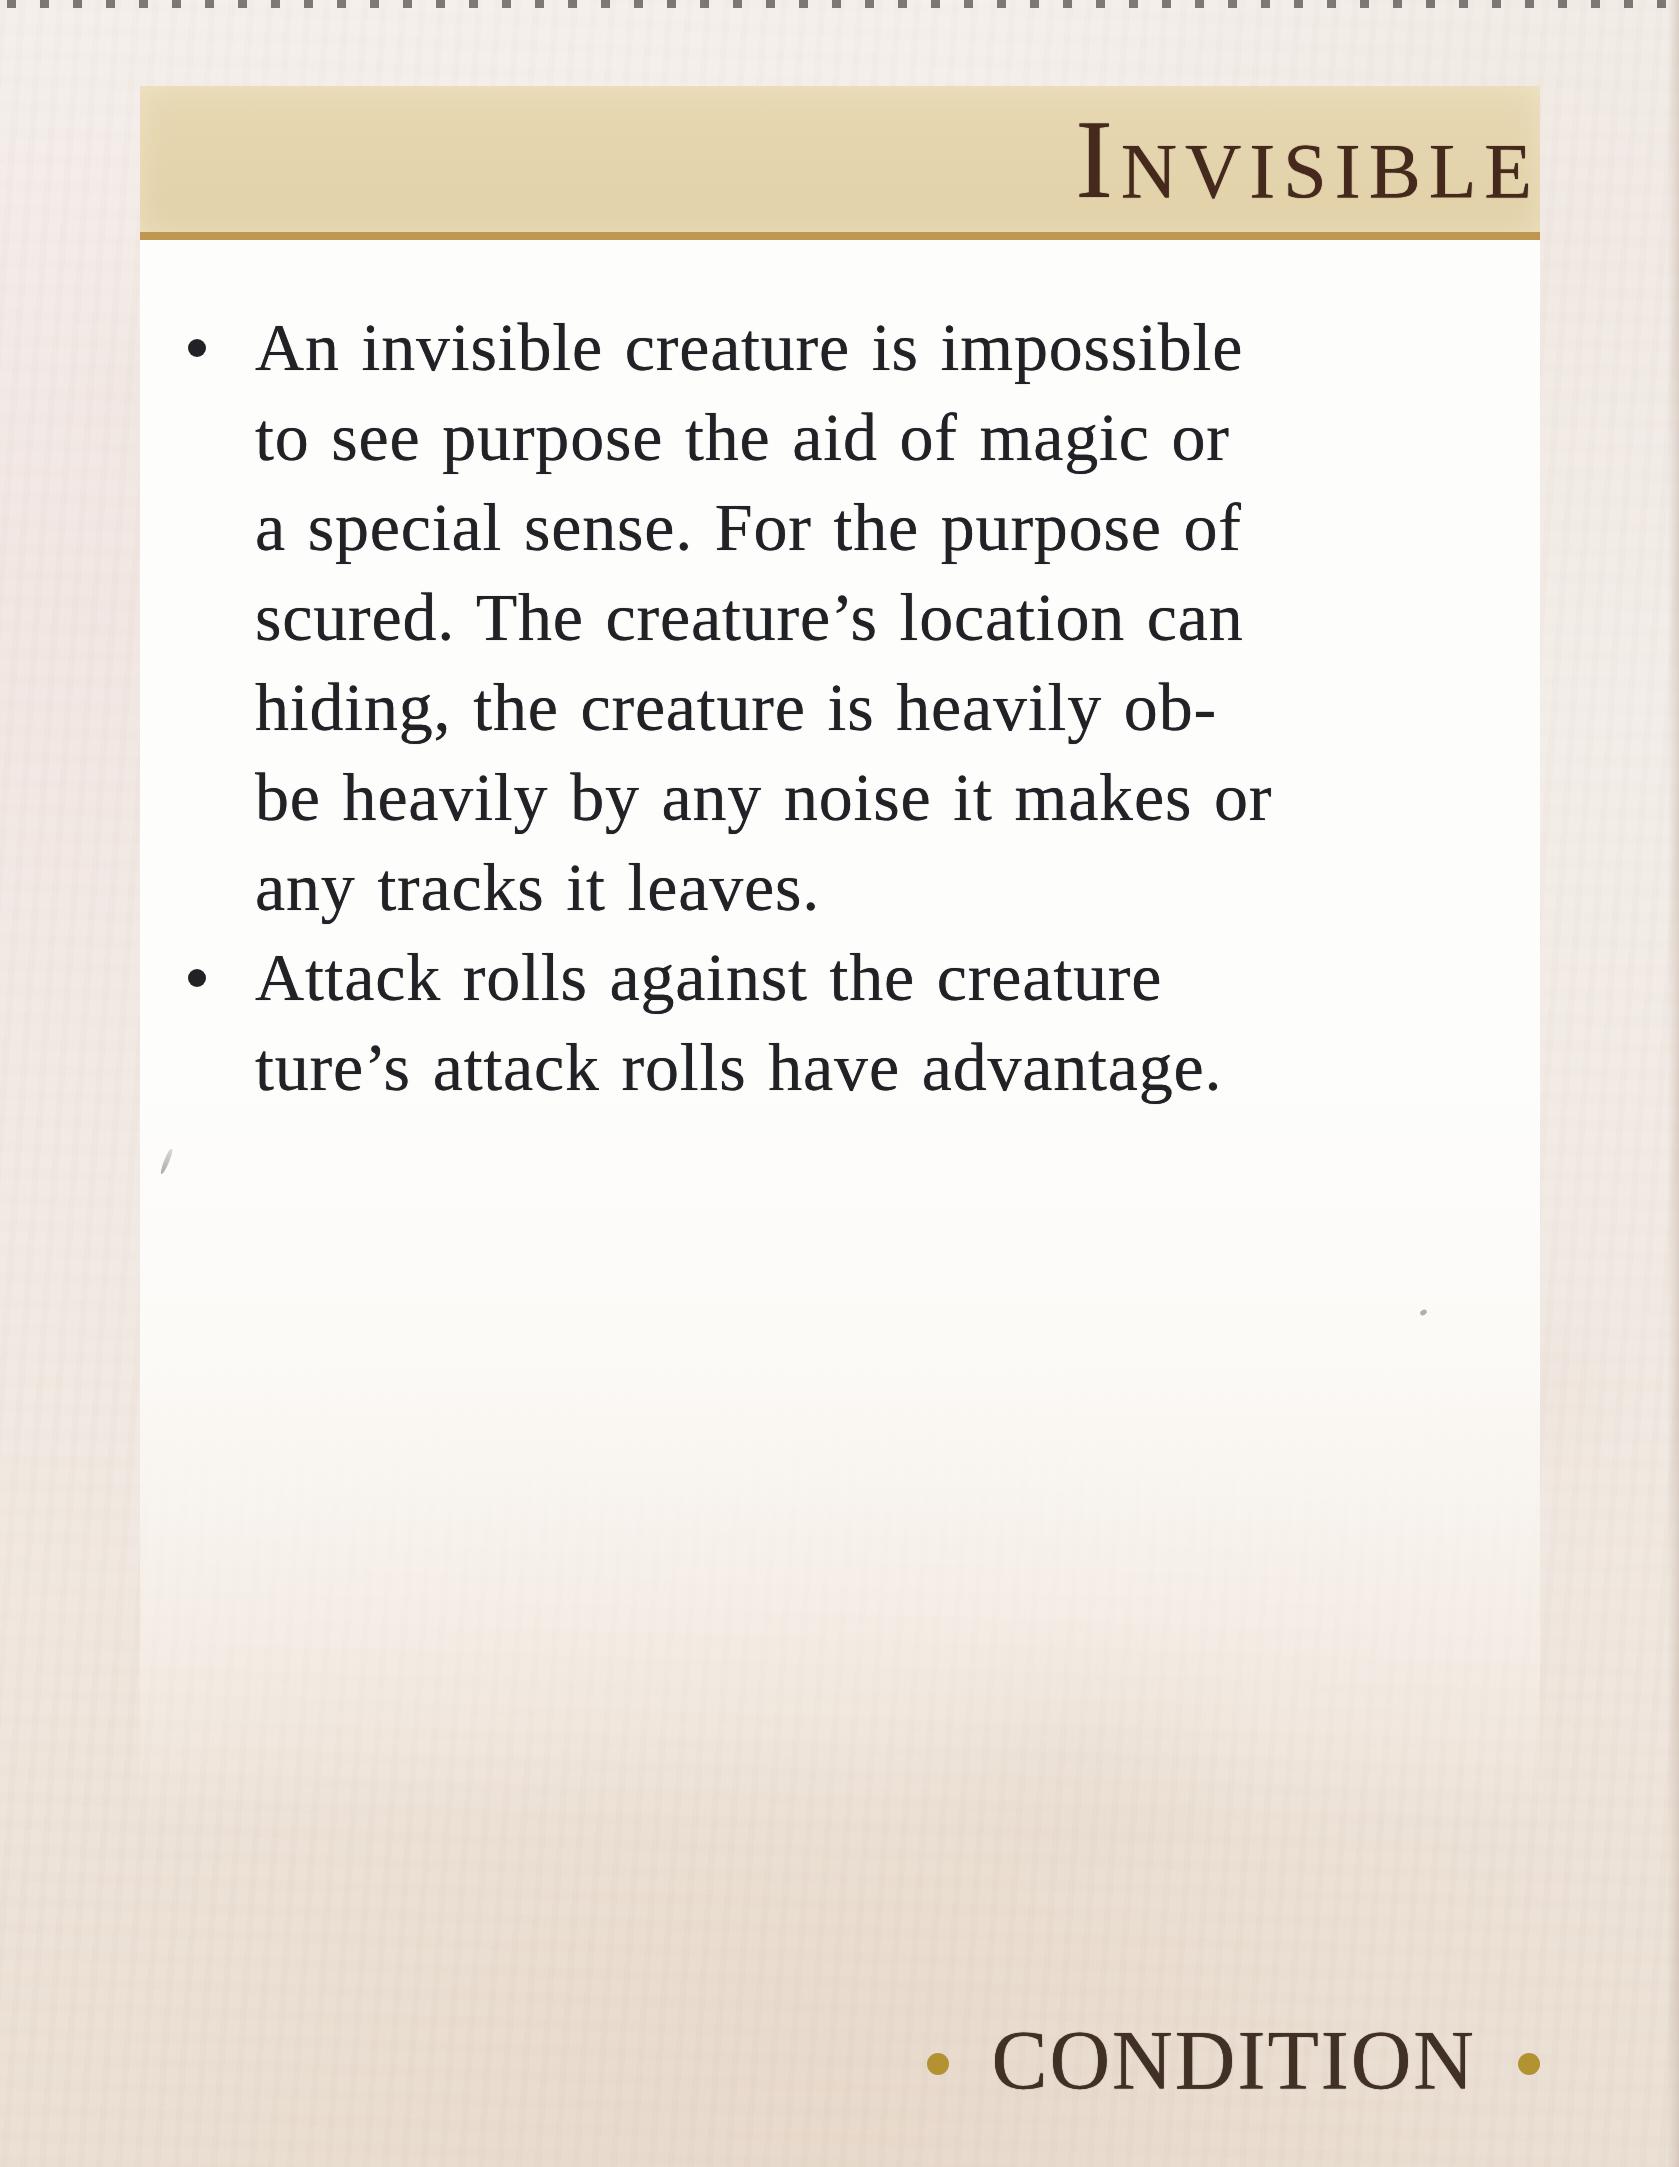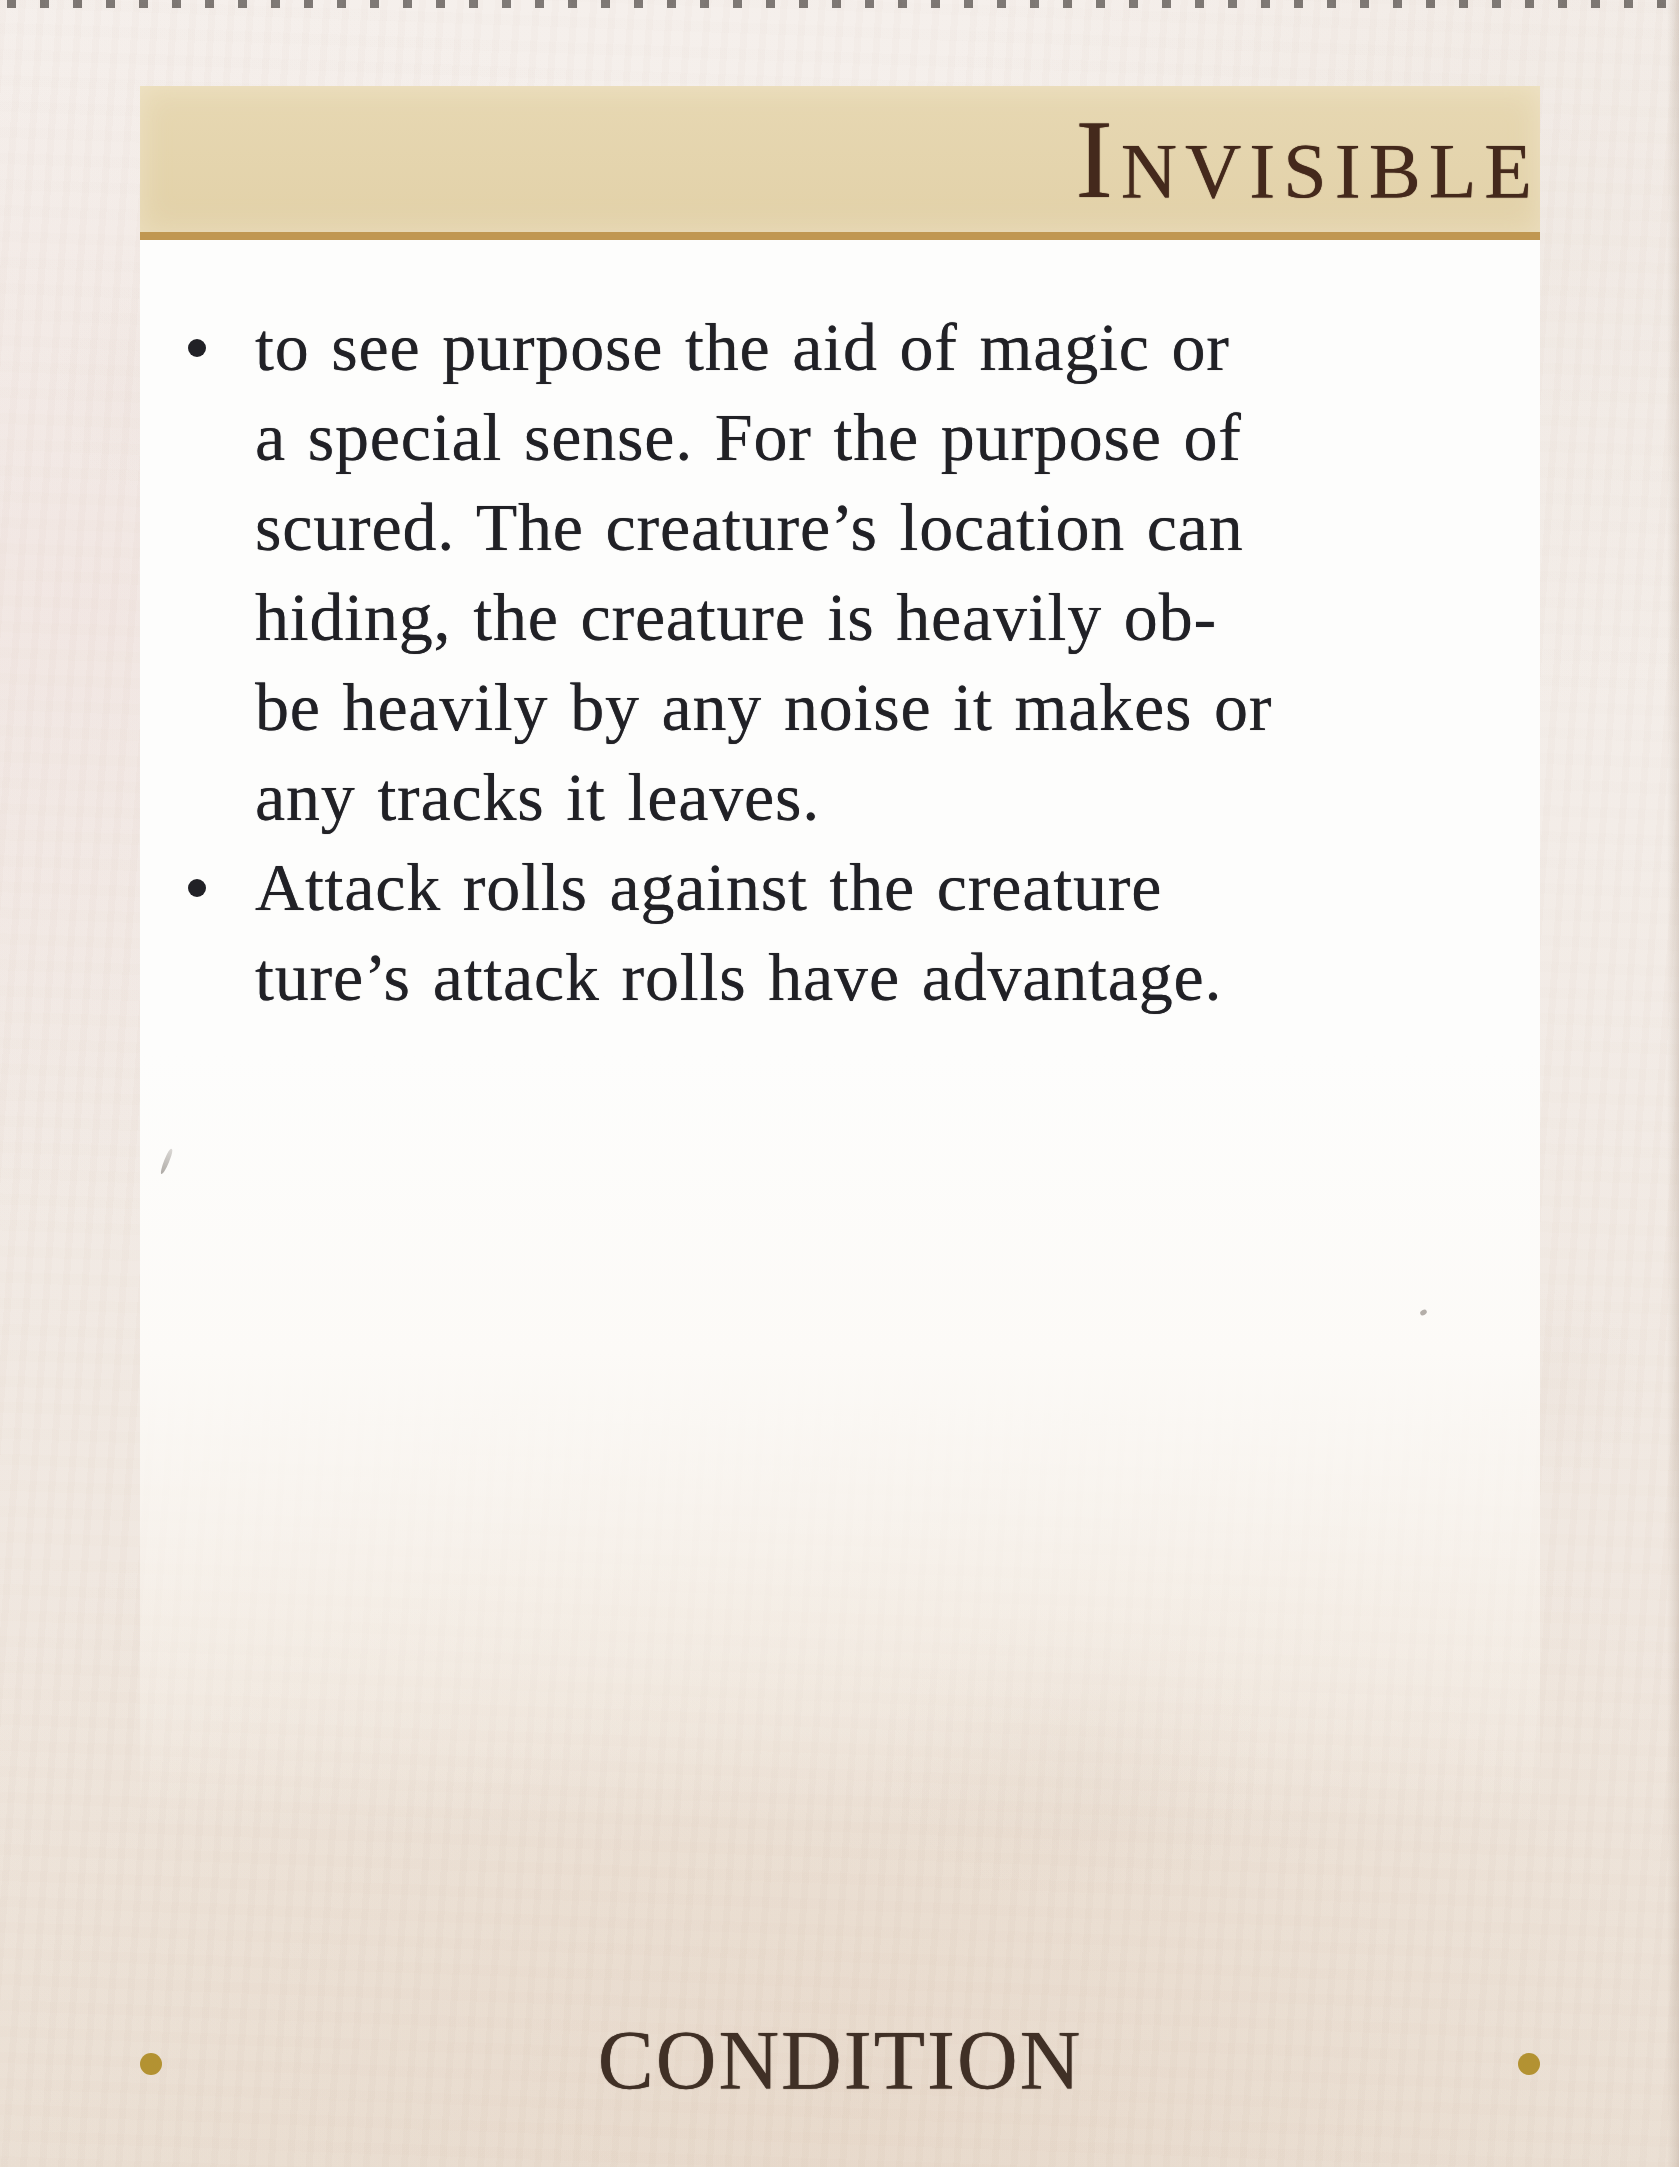--- a/index.html
+++ b/index.html
@@ -122,21 +122,21 @@
     border-radius: 50%;
     transform: rotate(-30deg);
   }
   
   .footer {
     position: absolute;
     left: 140px; top: 2008px;
     width: 1400px; height: 104px;
     display: flex;
     align-items: center;
-    justify-content: space-between;
+    justify-content: flex-end;
     column-gap: 42px;
   }
   .footer-label {
     font-size: 84px;
     letter-spacing: 2px;
     color: var(--footer-text, #403026);
     text-shadow: 0 0 1px currentColor;
   }
   .footer-dot {
     width: 22px; height: 22px;
@@ -157,20 +157,21 @@
   <div class="card-field"></div>
 
   <div class="banner">
     <div class="banner-title">Invisible</div>
   </div>
 
   <div class="body-text">
 
     <div class="bullet-item">
       <span class="bullet-dot"></span>
+      <div class="line">An invisible creature is impossible</div>
       <div class="line">to see purpose the aid of magic or</div>
       <div class="line">a special sense. For the purpose of</div>
       <div class="line">scured. The creature’s location can</div>
       <div class="line">hiding, the creature is heavily ob-</div>
       <div class="line">be heavily by any noise it makes or</div>
       <div class="line">any tracks it leaves.</div>
     </div>
 
     <div class="bullet-item">
       <span class="bullet-dot"></span>

